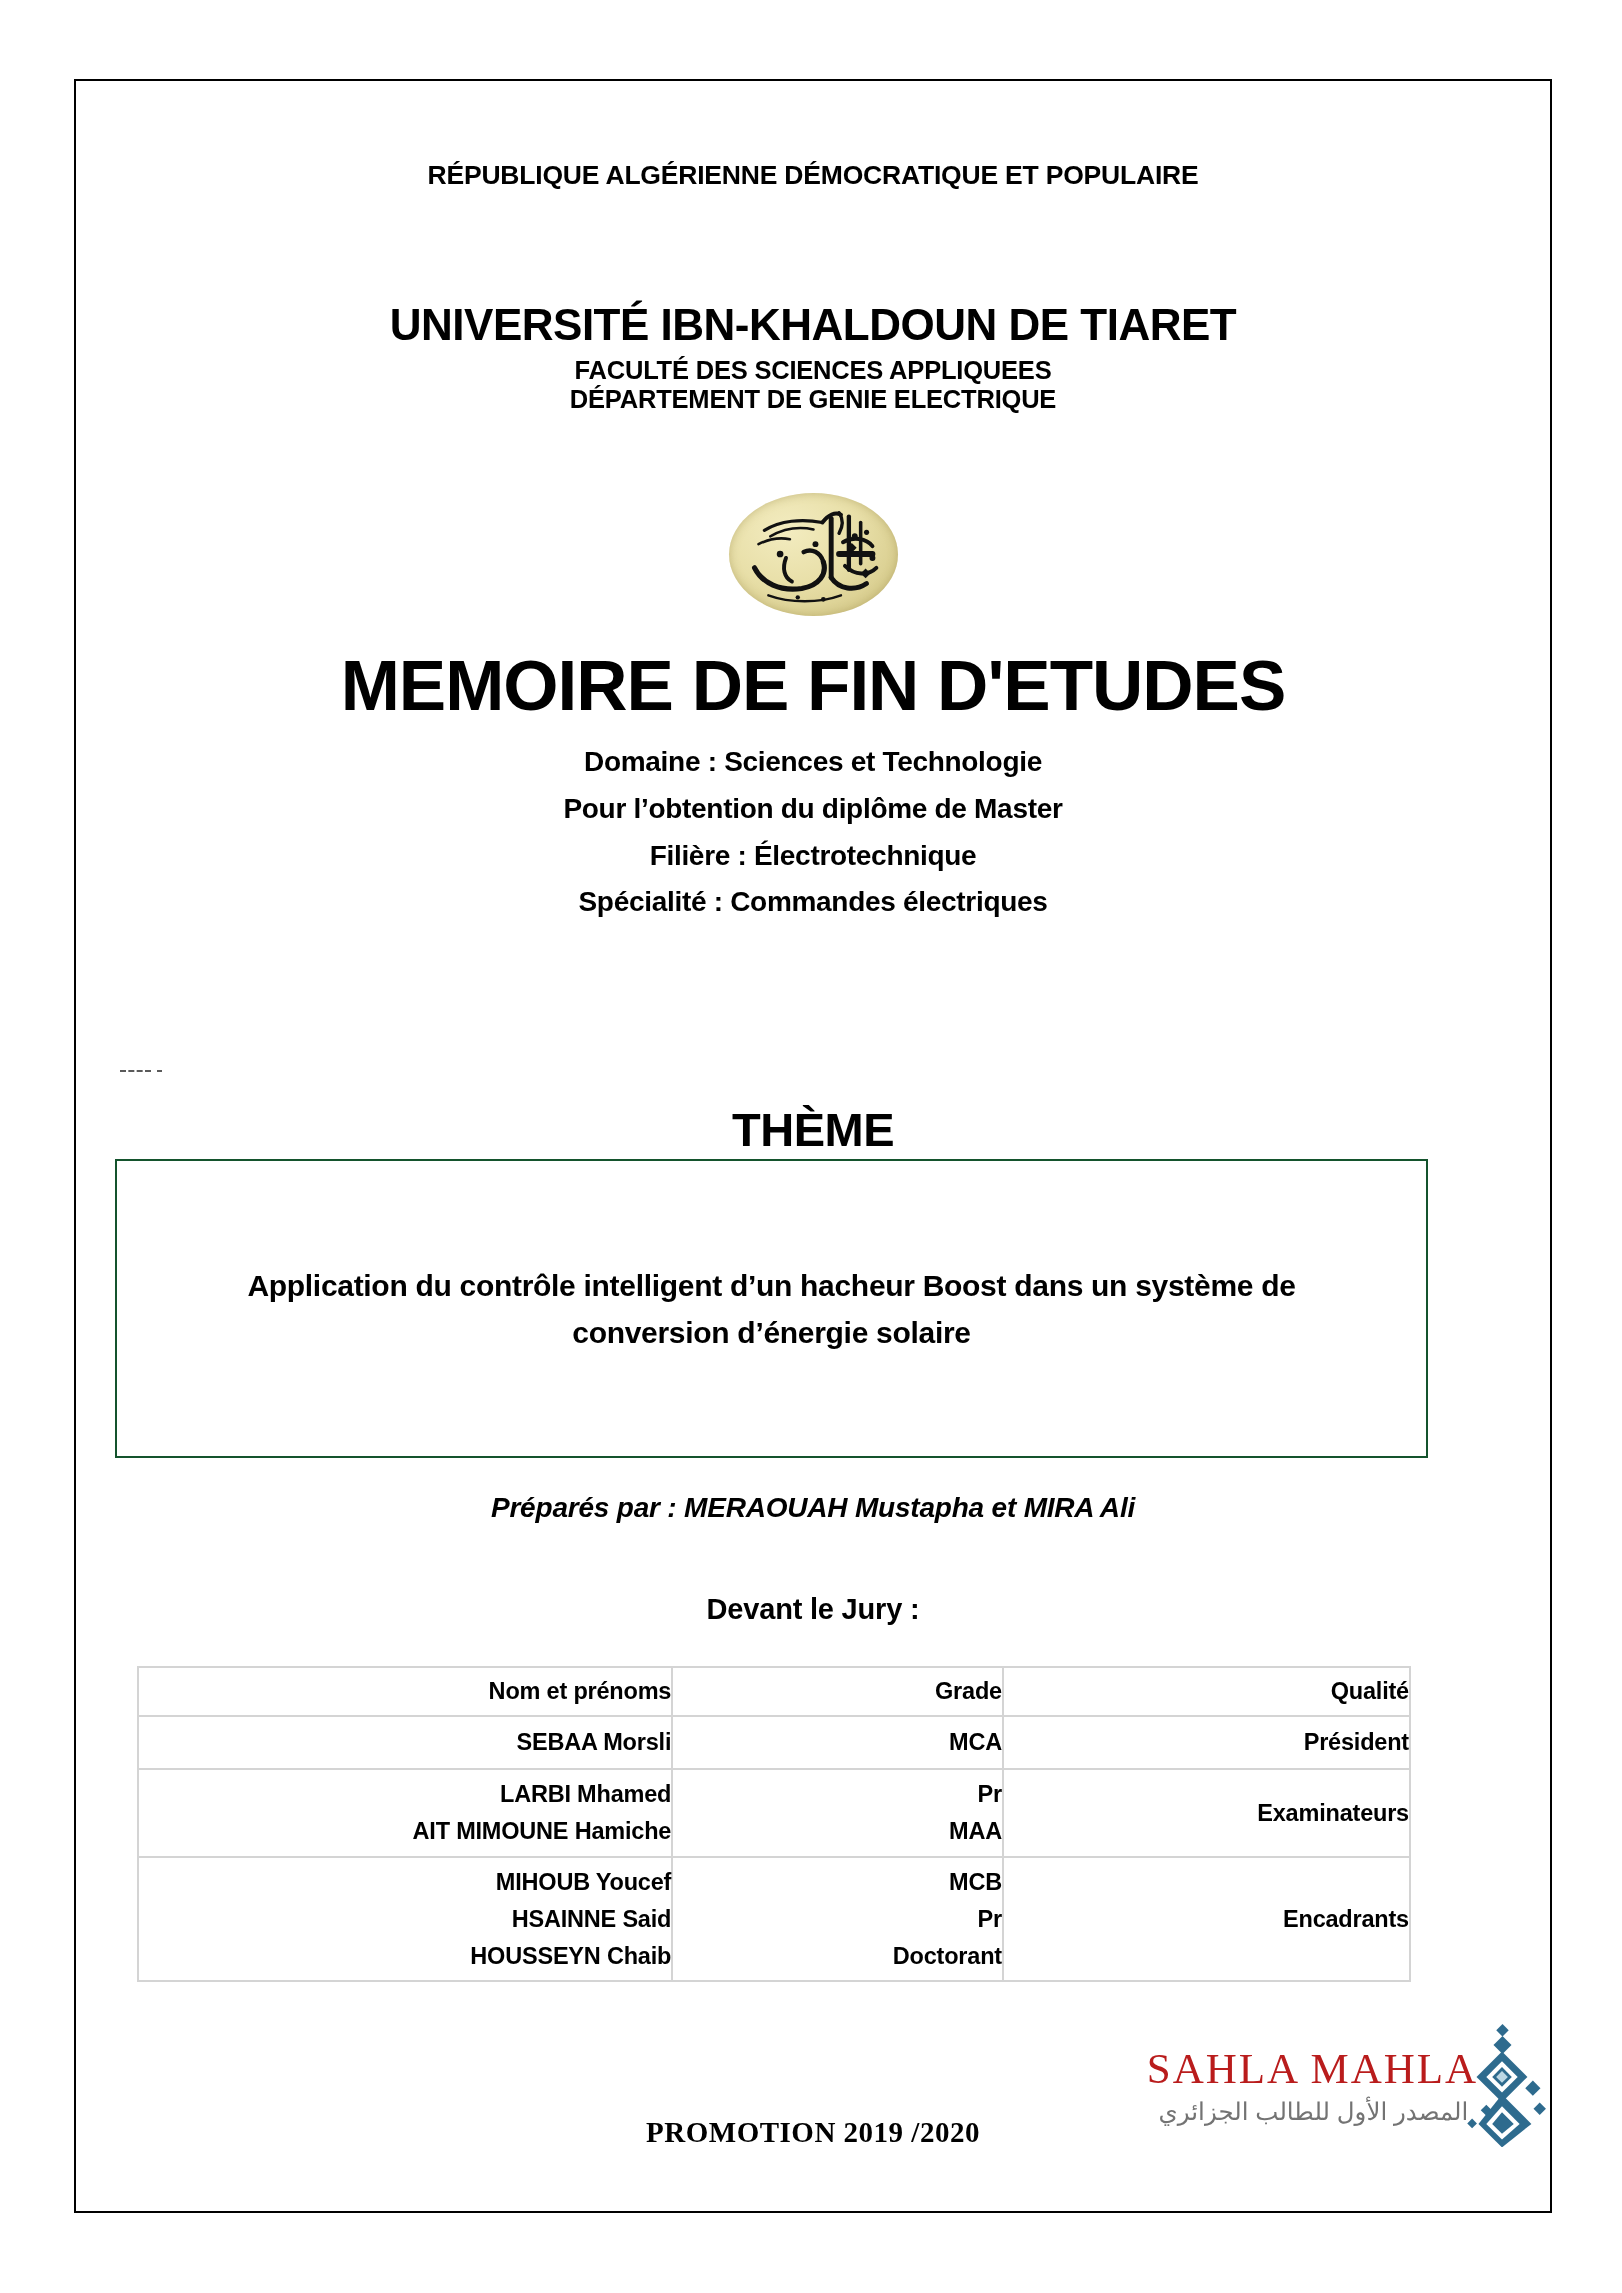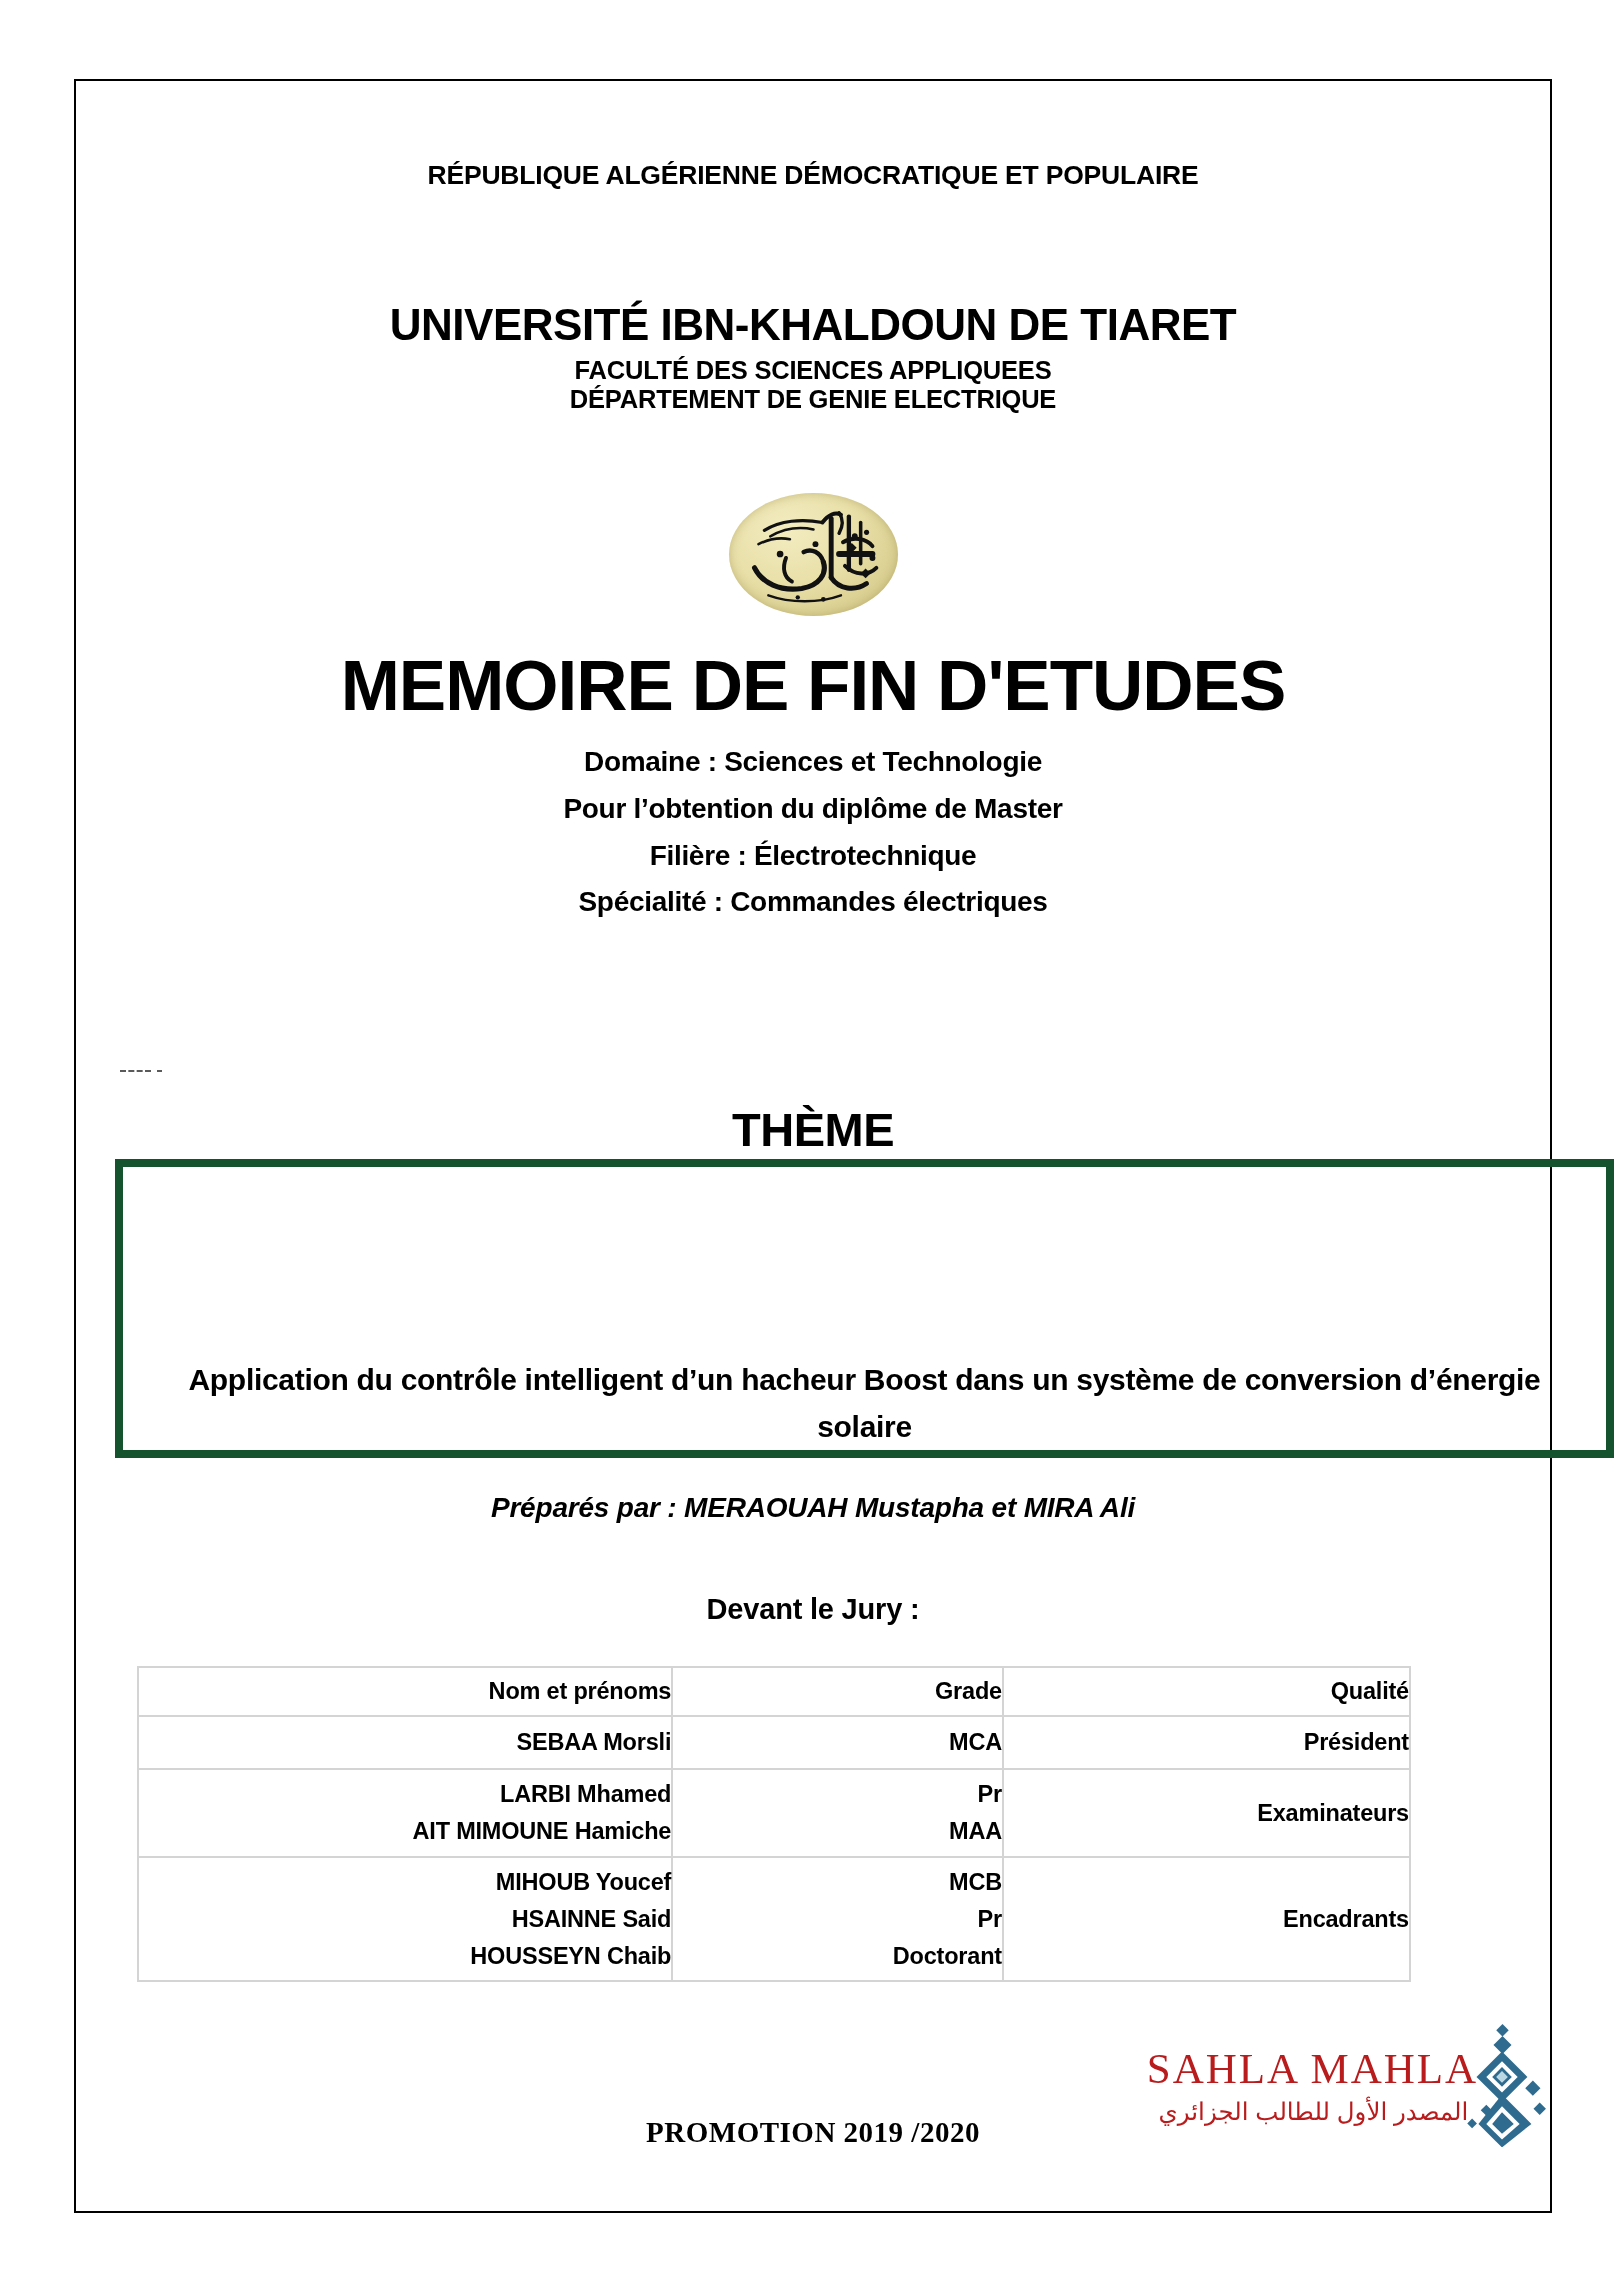--- a/index.html
+++ b/index.html
@@ -171,26 +171,26 @@
     font-weight: bold;
     line-height: 55px;
     letter-spacing: -0.5px;
   }
 
   
   #theme-box {
     position: absolute;
     left: 39px;
     top: 1078px;
-    width: 1499px;
+    width: 1313px;
     height: 299px;
-    border: 8px solid #14532d;
+    border: 2px solid #14532d;
     box-sizing: border-box;
     display: flex;
-    align-items: flex-end;
+    align-items: center;
     justify-content: center;
   }
   #theme-text {
     text-align: center;
     font-size: 30px;
     font-weight: bold;
     line-height: 47px;
     letter-spacing: -0.3px;
     padding: 0 59px;
   }
@@ -282,21 +282,21 @@
     line-height: 49px;
     white-space: nowrap;
   }
   #wm-sub {
     position: absolute;
     left: 0;
     top: 74px;
     width: 345px;
     text-align: center;
     font-size: 24.5px;
-    color: #b91c1c;
+    color: #737373;
     direction: rtl;
     line-height: 31px;
     white-space: nowrap;
   }
   #wm-ornament {
     position: absolute;
     left: 312px;
     top: 0px;
     width: 98px;
     height: 125px;

